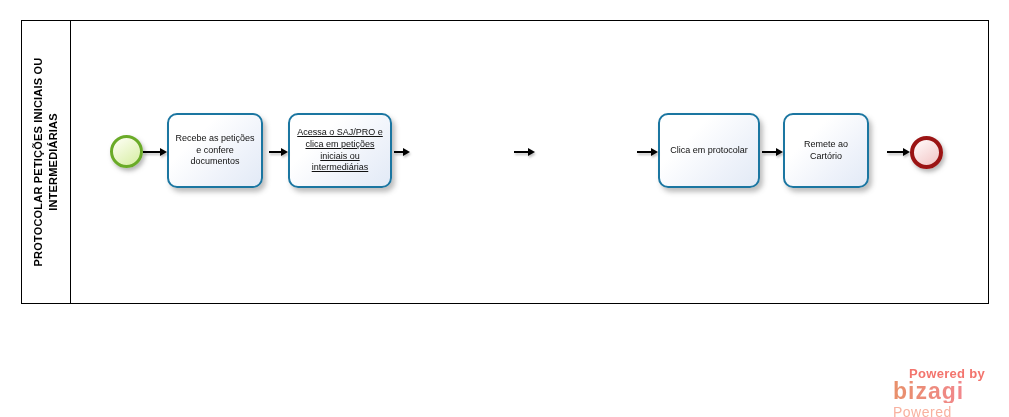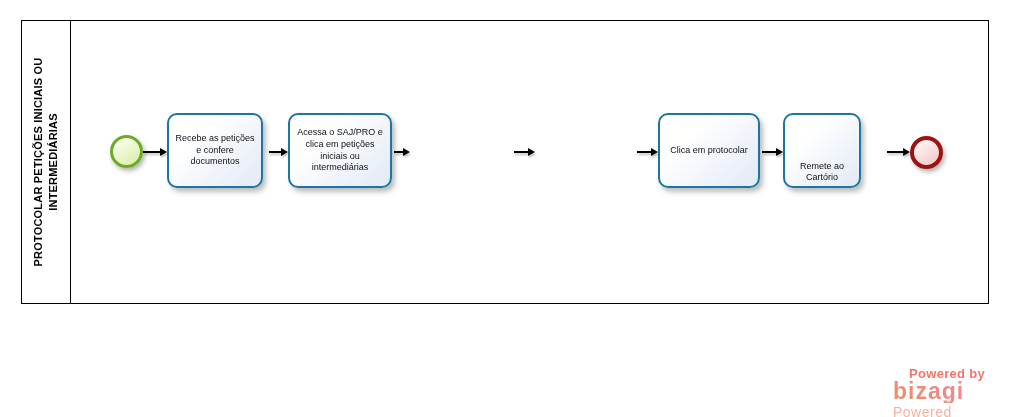--- a/index.html
+++ b/index.html
@@ -83,27 +83,27 @@
     <div class="lane-band">
       <div class="lane-title">PROTOCOLAR PETIÇÕES INICIAIS OU INTERMEDIÁRIAS</div>
     </div>
   </div>
 
   <div class="event start"></div>
 
   <div class="task" style="left:167px;width:96px;">
     <span class="lbl">Recebe as petições e confere documentos</span>
   </div>
-  <div class="task" style="left:288px;width:104px;">
+  <div class="task" style="left:288px;width:104px;text-decoration:underline;">
     <span class="lbl">Acessa o SAJ/PRO e clica em petições iniciais ou intermediárias</span>
   </div>
   <div class="task" style="left:658px;width:102px;">
     <span class="lbl">Clica em protocolar</span>
   </div>
-  <div class="task" style="left:783px;width:78px;align-items:flex-end;">
+  <div class="task" style="left:783px;width:86px;">
     <span class="lbl">Remete ao Cartório</span>
   </div>
 
   <div class="event end"></div>
 
   <div class="flow" style="left:143px;width:17px;"></div>
   <div class="flow" style="left:269px;width:12px;"></div>
   <div class="flow" style="left:394px;width:9px;"></div>
   <div class="flow" style="left:514px;width:14px;"></div>
   <div class="flow" style="left:637px;width:14px;"></div>

